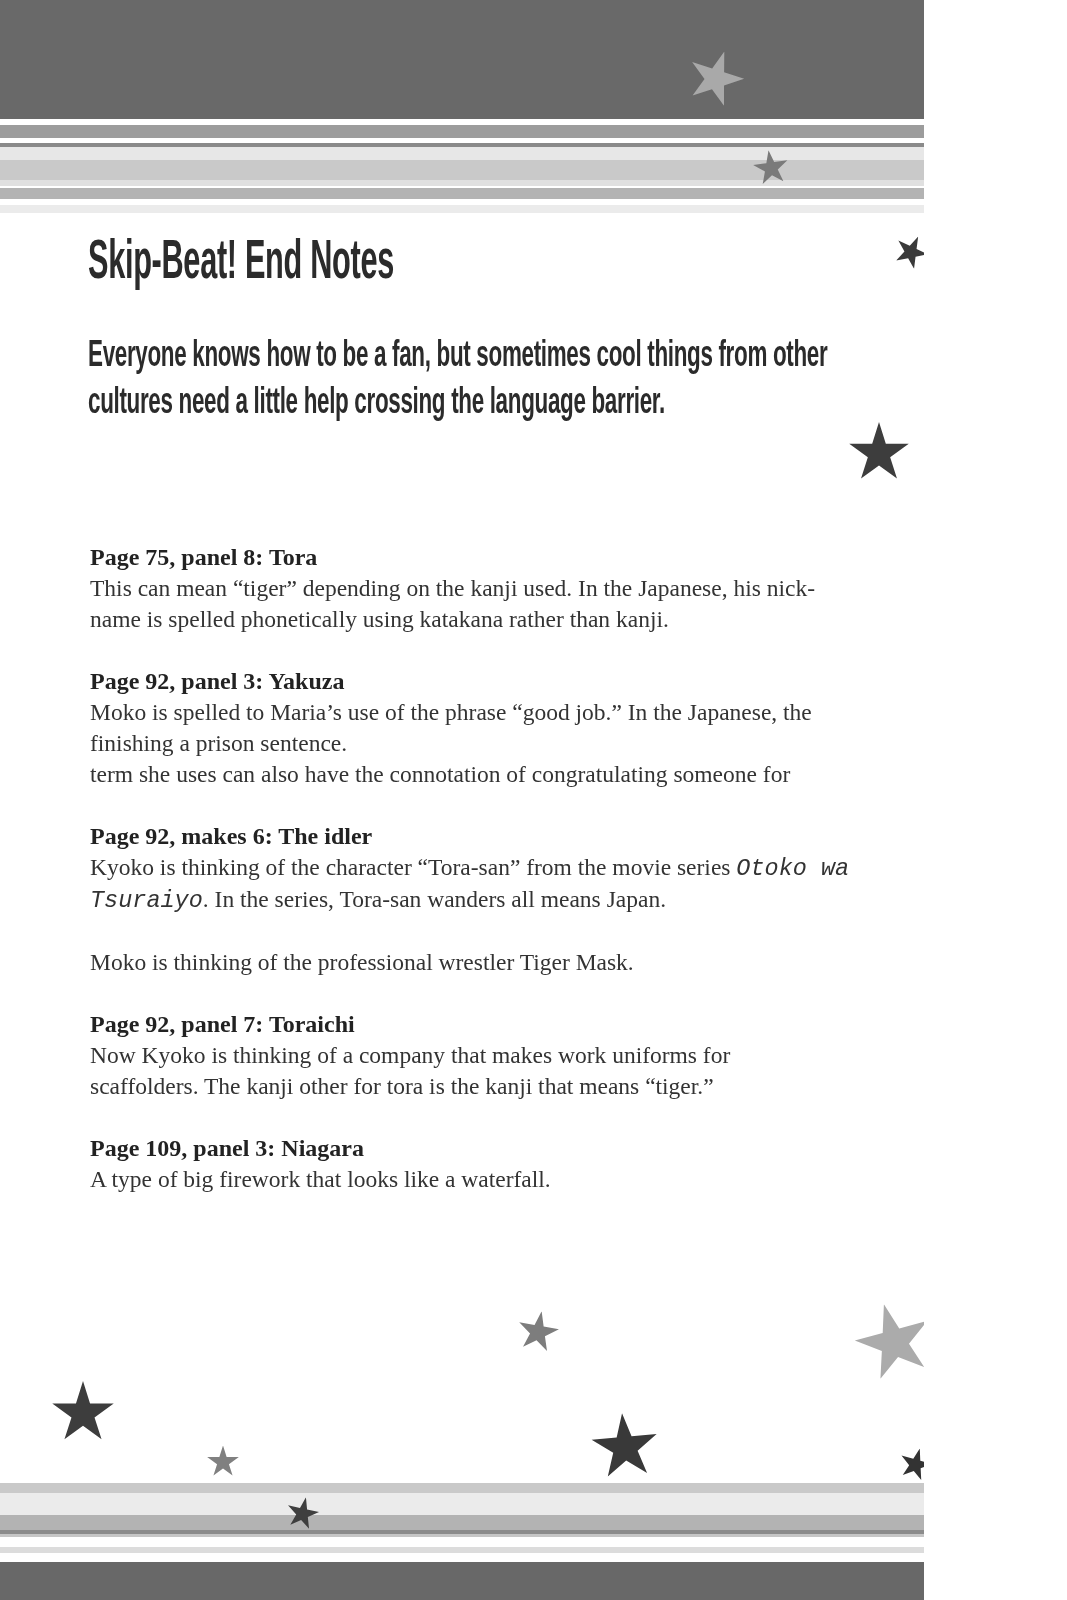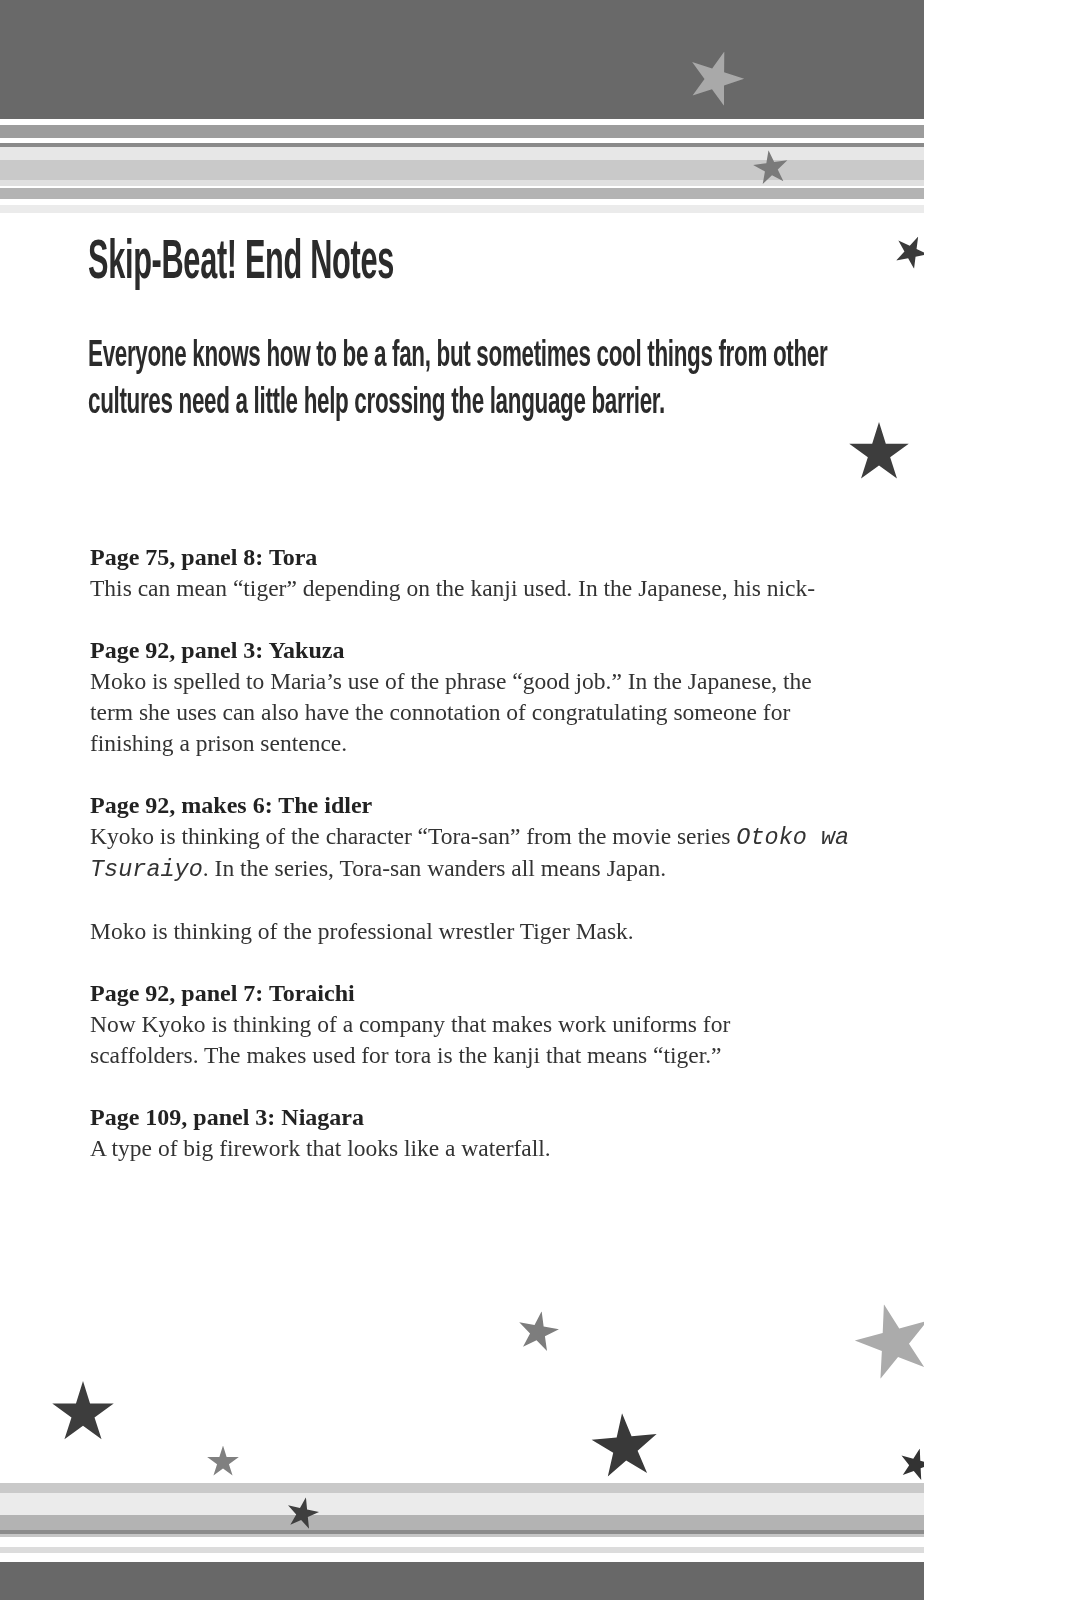--- a/index.html
+++ b/index.html
@@ -121,38 +121,39 @@
     </div>
   <h1 class="title">Skip-Beat! End Notes</h1>
   <div class="intro">
     <div>Everyone knows how to be a fan, but sometimes cool things from other</div>
     <div>cultures need a little help crossing the language barrier.</div>
   </div>
   <div id="notes" class="notes">
       <div class="note">
         <div class="note-header">Page 75, panel 8: Tora</div>
         <div class="note-line"><span>This can mean “tiger” depending on the kanji used. In the Japanese, his nick-</span></div>
+        <div class="note-line"><span>name is spelled phonetically using katakana rather than kanji.</span></div>
       </div>
       <div class="note">
         <div class="note-header">Page 92, panel 3: Yakuza</div>
         <div class="note-line"><span>Moko is spelled to Maria’s use of the phrase “good job.” In the Japanese, the</span></div>
+        <div class="note-line"><span>finishing a prison sentence.</span></div>
         <div class="note-line"><span>term she uses can also have the connotation of congratulating someone for</span></div>
-        <div class="note-line"><span>finishing a prison sentence.</span></div>
       </div>
       <div class="note">
         <div class="note-header">Page 92, makes 6: The idler</div>
         <div class="note-line"><span>Kyoko is thinking of the character “Tora-san” from the movie series </span><span class="it">Otoko wa</span></div>
         <div class="note-line"><span class="it">Tsuraiyo</span><span>. In the series, Tora-san wanders all means Japan.</span></div>
       </div>
       <div class="note">
         <div class="note-line"><span>Moko is thinking of the professional wrestler Tiger Mask.</span></div>
       </div>
       <div class="note">
         <div class="note-header">Page 92, panel 7: Toraichi</div>
         <div class="note-line"><span>Now Kyoko is thinking of a company that makes work uniforms for</span></div>
-        <div class="note-line"><span>scaffolders. The makes used for tora is the kanji that means “tiger.”</span></div>
+        <div class="note-line"><span>scaffolders. The kanji other for tora is the kanji that means “tiger.”</span></div>
       </div>
       <div class="note">
         <div class="note-header">Page 109, panel 3: Niagara</div>
         <div class="note-line"><span>A type of big firework that looks like a waterfall.</span></div>
       </div>
     </div>
 </div>
 
 </body></html>

